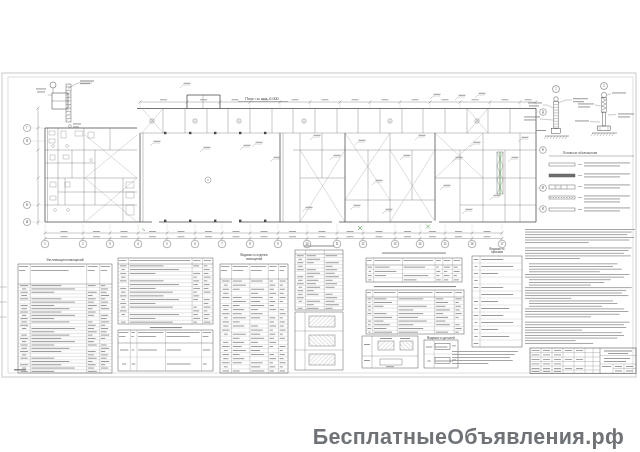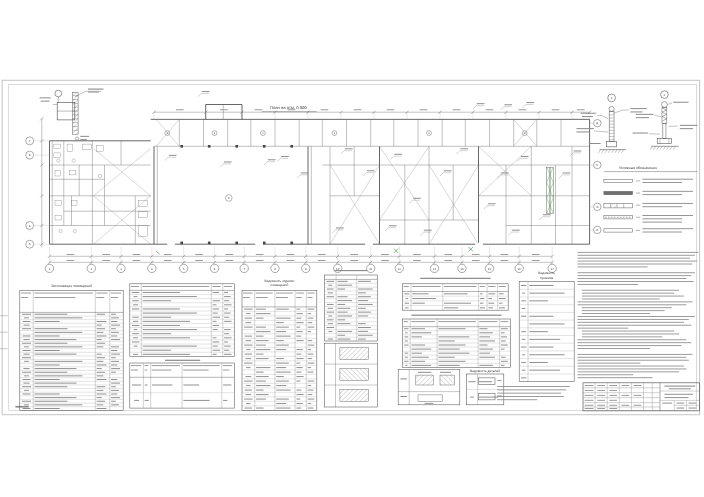--- a/index.html
+++ b/index.html
@@ -1275,13 +1275,14 @@
           <rect x="400" y="338" width="10" height="0.9"></rect>
       <rect x="364" y="344" width="6" height="0.9"></rect>
           <rect x="364" y="360" width="6" height="0.9"></rect>
       <rect x="386" y="366.3" width="8" height="0.8"></rect>
     </g>
     <rect x="435" y="343.5" width="15" height="6" stroke-width="0.5"></rect>
     <rect x="435" y="357.5" width="15" height="6" stroke-width="0.5"></rect>
   </g>
 </svg>
 
+<div class="watermark">БесплатныеОбъявления.рф</div>
 </div>
 
 </body></html>

